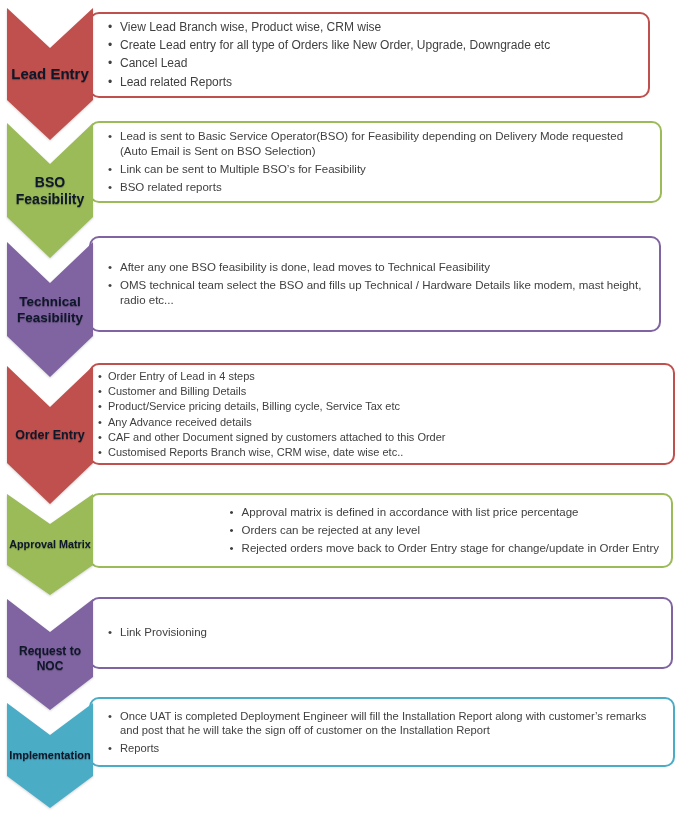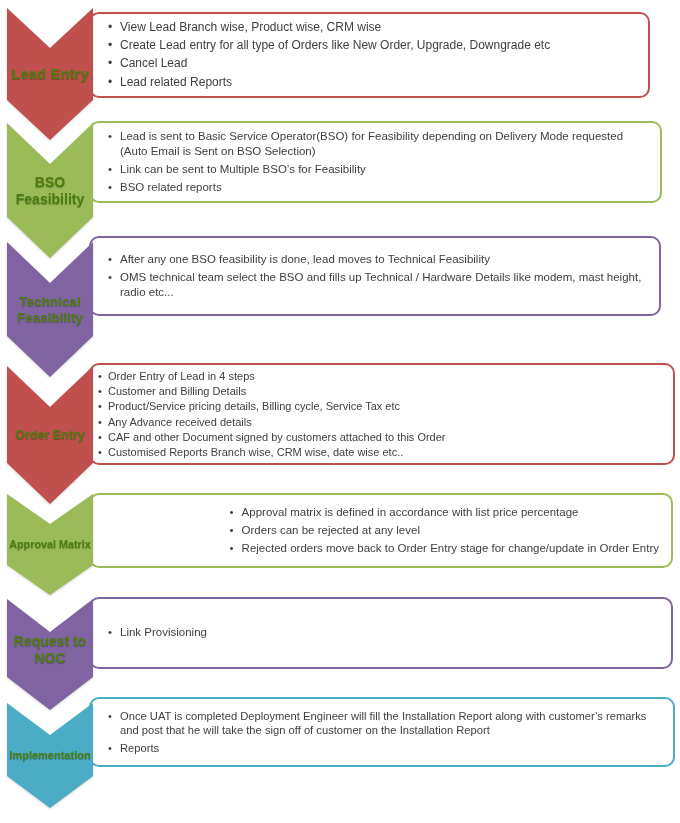--- a/index.html
+++ b/index.html
@@ -4,21 +4,21 @@
 <style>
   html,body{margin:0;padding:0;background:#ffffff;}
   body{font-family:"Liberation Sans","DejaVu Sans",sans-serif;}
   .canvas{position:relative;width:680px;height:823px;background:#ffffff;overflow:hidden;}
   .step{display:contents;}
   
   .chevron{position:absolute;left:7px;width:86px;z-index:2;}
   .chevron svg{position:absolute;left:0;top:0;width:100%;height:100%;display:block;
                filter:drop-shadow(0 1px 1px rgba(0,0,0,.18));}
   .chevron-label{position:absolute;left:0;width:100%;display:flex;align-items:center;
-                 justify-content:center;text-align:center;color:#4d7c0f;font-weight:bold;
+                 justify-content:center;text-align:center;color:#0f172a;font-weight:bold;
                  line-height:1.18;text-shadow:0 1px 1px rgba(0,0,0,.30);}
   
   .info-box{position:absolute;left:89px;z-index:1;background:#ffffff;border:2px solid #888;
             border-radius:10px;display:flex;flex-direction:column;justify-content:center;
             box-sizing:border-box;padding:4px 12px 4px 16px;overflow:hidden;}
   .bullets{margin:0;padding:0;list-style:none;color:#404040;line-height:1.32;}
   .bullet-item{position:relative;padding-left:13px;margin:2.5px 0;}
   .bullet-item::before{content:"\2022";position:absolute;left:1px;top:0;}
   .bullet-item.italic{}
   .info-box.tight{padding-left:6px;padding-right:16px;}
@@ -64,21 +64,21 @@
       </div>
     </section>
   
     <section class="step">
       <div class="chevron" style="top: 242px; height: 135px;">
         <svg xmlns="http://www.w3.org/2000/svg" preserveAspectRatio="none" viewBox="0 0 86 135">
           <polygon points="0,0 43,41 86,0 86,94 43,135 0,94" fill="#8064a2"></polygon>
         </svg>
         <div class="chevron-label" style="top: 41px; height: 53px; font-size: 13.5px;">Technical Feasibility</div>
       </div>
-      <div class="info-box" style="top: 236px; height: 80px; width: 572px; border-color: rgb(128, 100, 162);">
+      <div class="info-box" style="top: 236px; height: 96px; width: 572px; border-color: rgb(128, 100, 162);">
         <ul class="bullets" style="font-size: 11.5px;">
           <li class="bullet-item">After any one BSO feasibility is done, lead moves to Technical Feasibility</li>
           <li class="bullet-item">OMS technical team select the BSO and fills up Technical / Hardware Details like modem, mast height, radio etc...</li>
         </ul>
       </div>
     </section>
   
     <section class="step">
       <div class="chevron" style="top: 366px; height: 138px;">
         <svg xmlns="http://www.w3.org/2000/svg" preserveAspectRatio="none" viewBox="0 0 86 138">
@@ -112,21 +112,21 @@
           <li class="bullet-item">Rejected orders move back to Order Entry stage for change/update in Order Entry</li>
         </ul>
       </div>
     </section>
   
     <section class="step">
       <div class="chevron" style="top: 599px; height: 111px;">
         <svg xmlns="http://www.w3.org/2000/svg" preserveAspectRatio="none" viewBox="0 0 86 111">
           <polygon points="0,0 43,33 86,0 86,78 43,111 0,78" fill="#8064a2"></polygon>
         </svg>
-        <div class="chevron-label" style="top: 28px; height: 45px; font-size: 14px;">Request to NOC</div>
+        <div class="chevron-label" style="top: 37px; height: 45px; font-size: 12px;">Request to NOC</div>
       </div>
       <div class="info-box" style="top: 597px; height: 72px; width: 584px; border-color: rgb(128, 100, 162);">
         <ul class="bullets" style="font-size: 11.5px;">
           <li class="bullet-item">Link Provisioning</li>
         </ul>
       </div>
     </section>
   
     <section class="step">
       <div class="chevron" style="top: 703px; height: 105px;">

